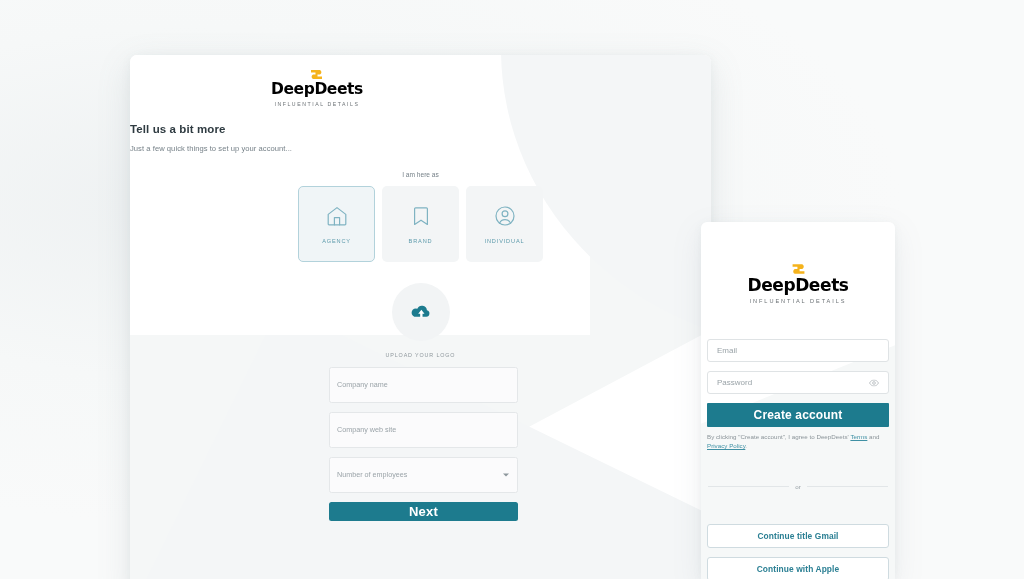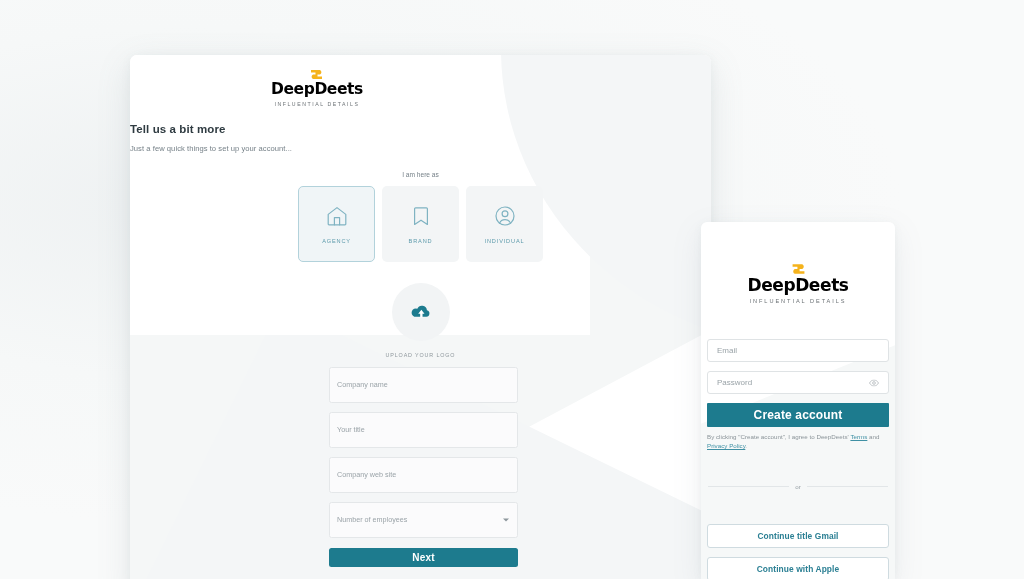--- a/index.html
+++ b/index.html
@@ -235,21 +235,21 @@
     border-right: 3px solid transparent;
     border-top: 3.4px solid #8d979c;
   }
   .btn-primary {
     width: 100%;
     height: 19px;
     background: #1d7b8e;
     border: none;
     border-radius: 2.5px;
     color: #ffffff;
-    font-size: 10px;
+    font-size: 13px;
     font-weight: bold;
     font-family: "Liberation Sans", sans-serif;
     cursor: pointer;
     letter-spacing: 0.2px;
   }
 
   
   .mobile-card {
     position: absolute;
     left: 701px;
@@ -422,23 +422,20 @@
       </svg>
     </div>
     <div class="upload-label">UPLOAD YOUR LOGO</div>
 
     <div class="form-area">
 
       <div class="field">
         <span class="field-text">Company name</span>
       </div>
 
-      <div class="field">
-        <span class="field-text">Your title</span>
-      </div>
 
       <div class="field">
         <span class="field-text">Company web site</span>
       </div>
 
       <div class="field">
         <span class="field-text">Number of employees</span>
         <span class="select-caret"></span>
       </div>
 

